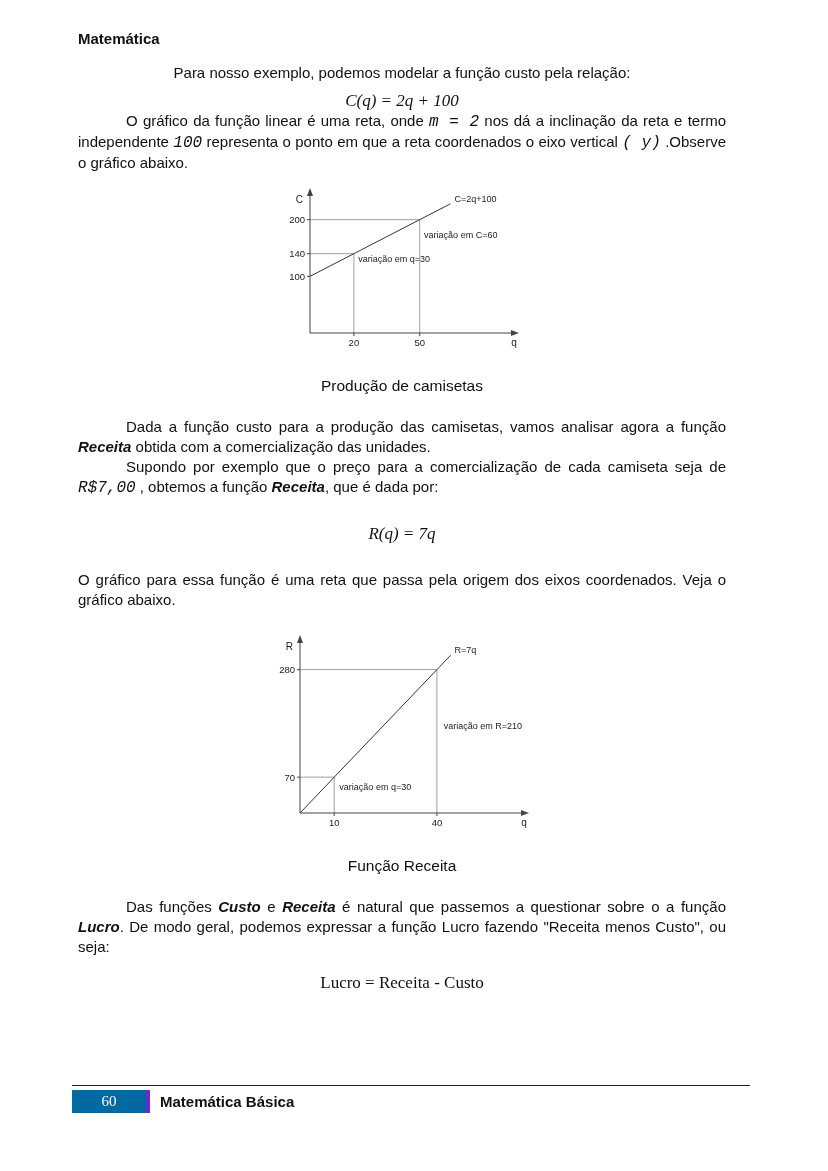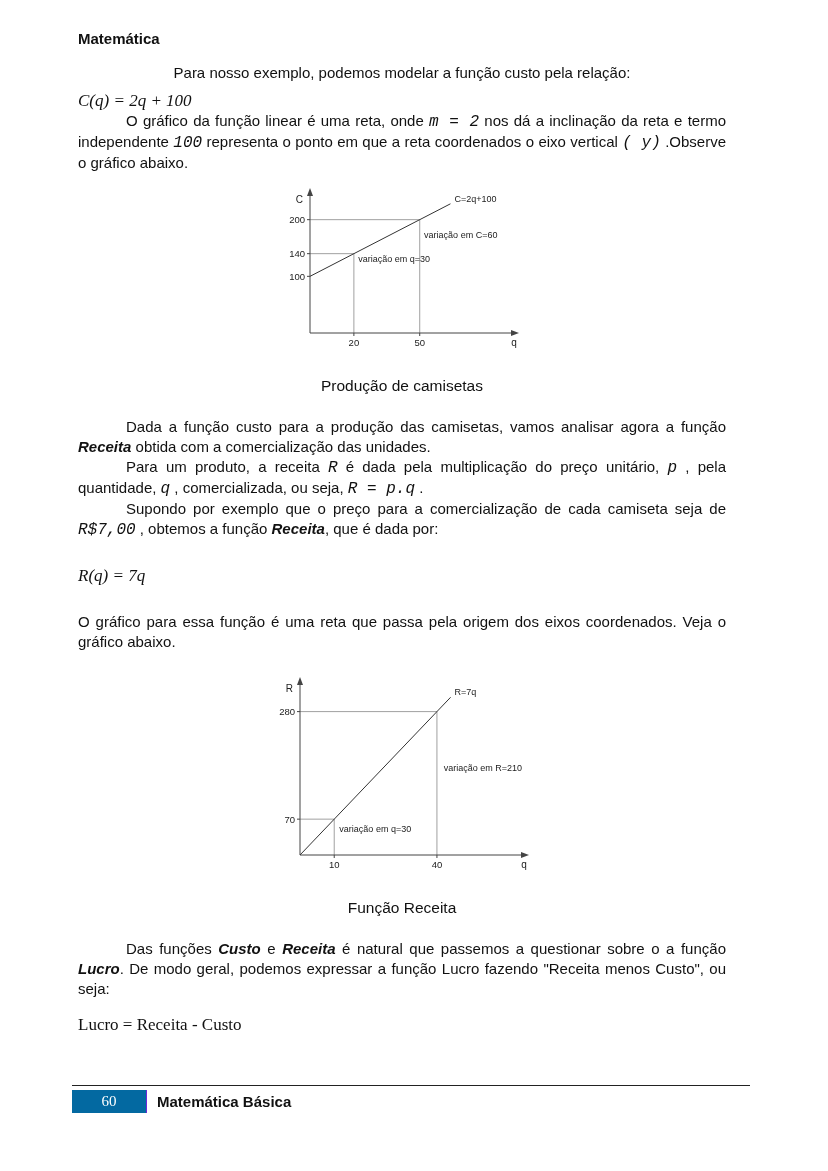--- a/index.html
+++ b/index.html
@@ -10,21 +10,21 @@
   }
   .page { padding:30px 102px 0 78px; }
   h1.title { font-size:15px; font-weight:bold; margin:0; }
   p.para { font-size:15px; line-height:20px; text-align:justify; margin:0; }
   p.first { margin-top:16px; text-align:center; }
   .indent { text-indent:48px; }
   .gap-top { margin-top:50px; }
   .math { font-family:Liberation Mono, monospace; font-style:italic; font-size:16px; }
   .bi { font-weight:bold; font-style:italic; }
   .formula {
-    text-align:left; font-family:"Liberation Serif", serif;
+    text-align:center; font-family:"Liberation Serif", serif;
     font-size:17px; margin:8px 0 0 0;
   }
   .formula.italic { font-style:italic; }
   .formula.mid { margin:26px 0; }
   .formula.last { margin-top:16px; }
   figure.chart-figure { margin:12px 0 0 0; text-align:center; }
   figure.second { margin-top:22px; }
   .chart-caption { font-size:15.5px; margin-top:16px; color:#111; }
   svg text { font-family:"Liberation Sans", sans-serif; }
   .p3 { margin-top:22px !important; }
@@ -33,21 +33,21 @@
     position:absolute; left:72px; right:78px; top:1085px;
     border-top:1px solid #222;
   }
   .footer-row { display:flex; align-items:stretch; margin-top:4px; height:23px; }
   .page-number-box {
     width:74px; display:flex; align-items:center; justify-content:center;
     color:#fff; font-family:"Liberation Serif", serif; font-size:15px;
   }
   .footer-label {
     display:flex; align-items:center; padding:0 10px;
-    border-left:1px solid #6d28d9; font-size:15px; font-weight:bold; color:#111;
+    border-left:4px solid #6d28d9; font-size:15px; font-weight:bold; color:#111;
   }
 </style>
 </head>
 <body>
 
 <div class="page">
 
   <h1 class="title">Matemática</h1>
 
   <p class="para first">Para nosso exemplo, podemos modelar a função custo pela relação:</p>
@@ -81,21 +81,20 @@
         <polyline points="38,91.33333333333334 178.44444444444446,18.80000000000001" fill="none" stroke="#333" stroke-width="1"></polyline>
         <text x="182.44444444444446" y="16.80000000000001" font-size="9" fill="#222">C=2q+100</text>
         <text x="152.11111111111111" y="52.8" font-size="9" fill="#222">variação em C=60</text>
         <text x="86.27777777777777" y="76.6" font-size="9" fill="#222">variação em q=30</text>
       </svg>
     <figcaption class="chart-caption">Produção de camisetas</figcaption>
   </figure>
 
   <p class="para indent p3"><span>Dada a função custo para a produção das camisetas, vamos analisar agora a função </span><span class="bi">Receita</span><span> obtida com a comercialização das unidades.</span></p>
 
-  <p class="para indent"><span>Para um produto, a receita </span><span class="math">R</span><span> é dada pela multiplicação do preço unitário, </span><span class="math">p</span><span> , pela quantidade, </span><span class="math">q</span><span> , comercializada, ou seja, </span><span class="math">R = p.q</span><span> .</span></p>
 
   <p class="para indent"><span>Supondo por exemplo que o preço para a comercialização de cada camiseta seja de </span><span class="math">R$7,00</span><span> , obtemos a função </span><span class="bi">Receita</span><span>, que é dada por:</span></p>
 
   <div class="formula italic mid">R(q) = 7q</div>
 
   <p class="para">O gráfico para essa função é uma reta que passa pela origem dos eixos coordenados. Veja o gráfico abaixo.</p>
 
   <figure class="chart-figure second">
     <svg width="280" height="205">
         <line x1="38" y1="145.15151515151516" x2="72.23076923076923" y2="145.15151515151516" stroke="#888" stroke-width="0.8"></line>

